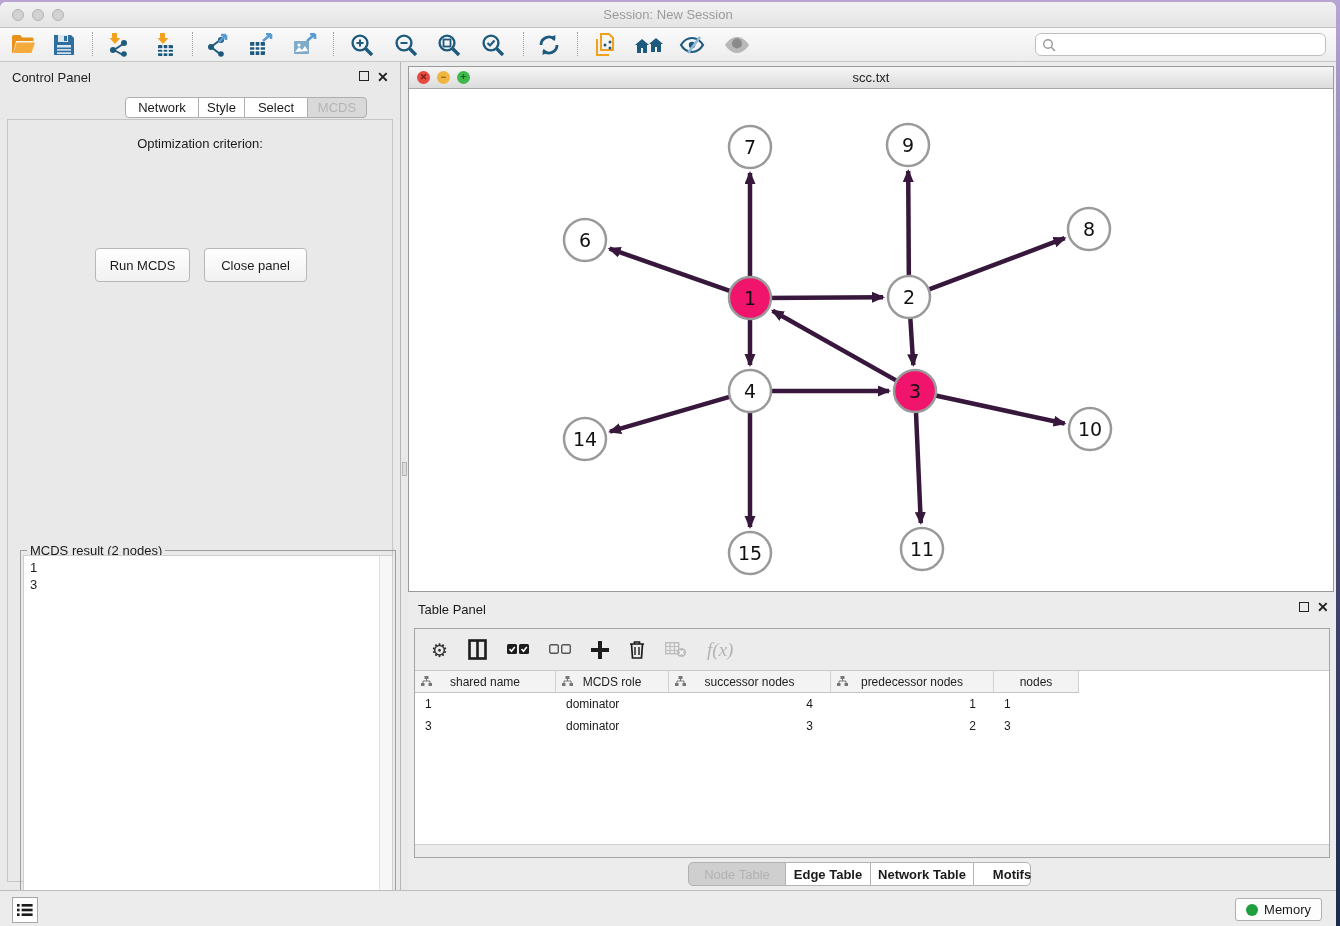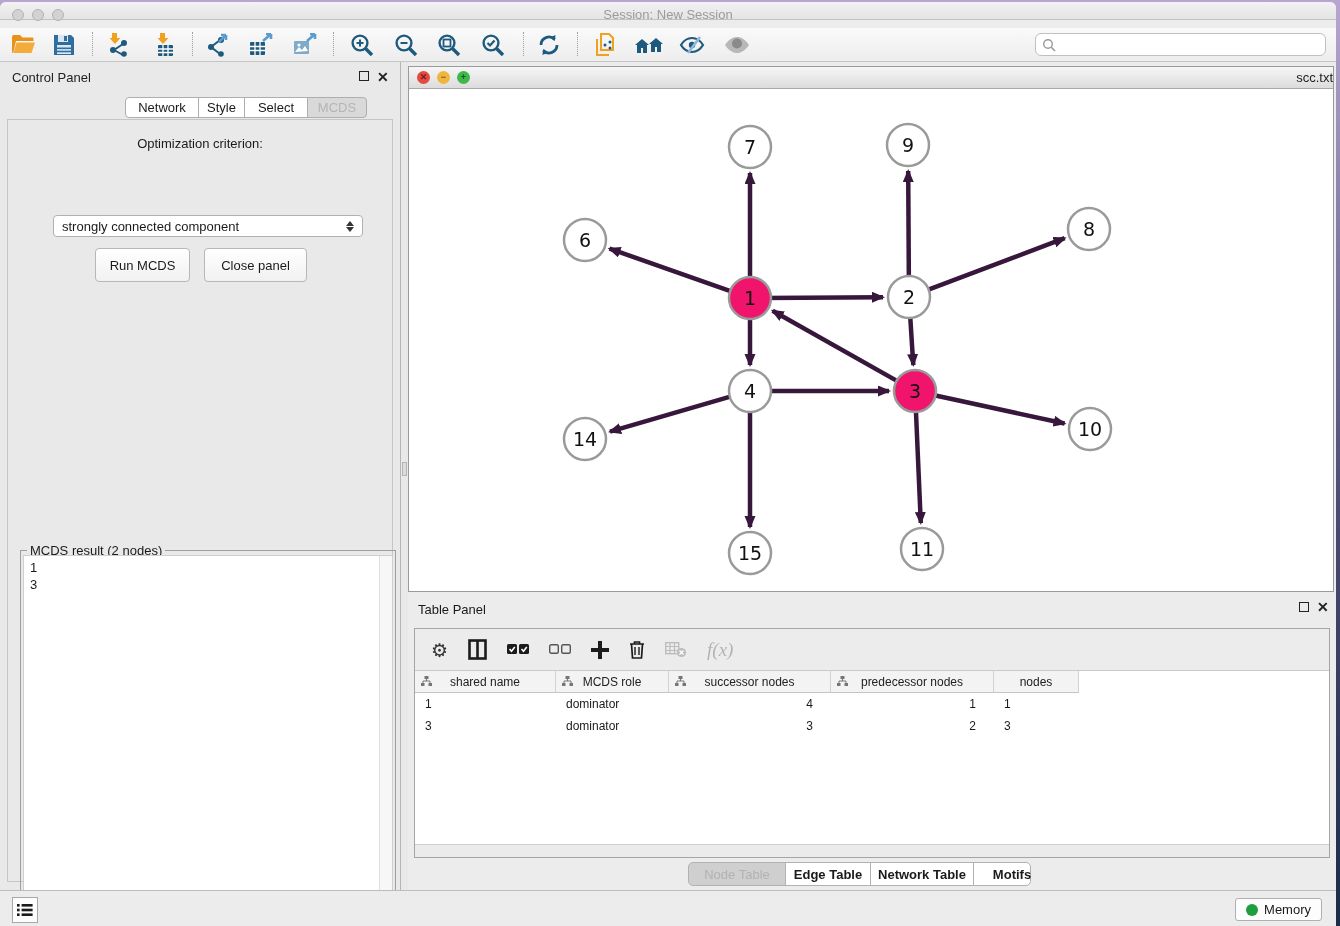--- a/index.html
+++ b/index.html
@@ -3,21 +3,21 @@
 <meta charset="utf-8">
 <style>
   * { margin:0; padding:0; box-sizing:border-box; }
   html,body { width:1340px; height:926px; overflow:hidden; }
   body { background:linear-gradient(180deg,#b9a5d2 0%,#9188b4 18%,#4a4a74 55%,#1c2b4a 100%);
          font-family:"Liberation Sans", sans-serif; font-size:13px; color:#1a1a1a; }
   .abs { position:absolute; }
   .app { position:absolute; left:0; top:2px; width:1336px; height:924px; background:#ececec;
          border-radius:6px 6px 0 0; overflow:hidden; }
   
-  .titlebar { position:absolute; left:0; top:0; width:100%; height:18px;
+  .titlebar { position:absolute; left:0; top:0; width:100%; height:26px;
               background:linear-gradient(#f2f2f2,#e4e4e4); border-bottom:1px solid #c2c2c2; }
   .tl-dot { position:absolute; top:7px; width:12px; height:12px; border-radius:50%;
             background:#d2d2d2; border:1px solid #b3b3b3; }
   .tb-title { position:absolute; width:100%; text-align:center; top:5px; color:#9b9b9b; font-size:13px; }
   
   .toolbar { position:absolute; left:0; top:26px; width:100%; height:34px;
              background:linear-gradient(#fafafa,#ededed); border-bottom:1px solid #c6c6c6; }
   .tbtn { position:absolute; top:2px; width:36px; height:30px; display:flex; align-items:center;
           justify-content:center; cursor:default; }
   .tsep { position:absolute; top:4px; width:0; height:24px; border-left:1px dotted #9f9f9f; }
@@ -54,21 +54,21 @@
               border-left:1px solid #b5b5b5; }
   .split-handle { position:absolute; left:1px; top:400px; width:5px; height:14px; background:#dcdcdc;
                   border:1px solid #b5b5b5; }
   
   .netwin { position:absolute; left:408px; top:64px; width:926px; height:526px; border:1px solid #9a9a9a;
             background:#fff; }
   .netbar { position:absolute; left:0; top:0; width:100%; height:22px;
             background:linear-gradient(#f6f6f6,#dcdcdc); border-bottom:1px solid #a8a8a8; }
   .wl { position:absolute; top:4px; width:13px; height:13px; border-radius:50%; color:rgba(0,0,0,.55);
         font-size:9px; font-weight:bold; text-align:center; line-height:13px; }
-  .net-title { position:absolute; width:100%; top:3px; text-align:right; font-size:13px; color:#222; }
+  .net-title { position:absolute; width:100%; top:3px; text-align:center; font-size:13px; color:#222; }
   
   .tpanel { position:absolute; left:408px; top:592px; width:926px; height:296px; background:#ececec; }
   .tframe { position:absolute; left:6px; top:34px; width:916px; height:230px; border:1px solid #a5a5a5; background:#fff; }
   .ttoolbar { position:absolute; left:0; top:0; width:100%; height:42px; background:#ececec;
               border-bottom:1px solid #c9c9c9; display:flex; align-items:center; gap:20px; padding-left:16px; }
   .theader { position:absolute; left:0; top:42px; height:22px; display:flex; }
   .hcell { position:relative; height:22px; background:#f3f3f3; border-right:1px solid #d2d2d2;
            border-bottom:1px solid #c4c4c4; display:flex; align-items:center; justify-content:center;
            font-size:12px; color:#222; }
   .hicon { position:absolute; left:6px; top:5px; }
@@ -259,27 +259,20 @@
       <span class="wbtn" style="left:377px; font-weight:bold; font-size:14px;">✕</span>
     </div>
     <div class="tabs" style="left:78px; top:35px;padding-left:47px;">
       <div class="tab" style="width:74px">Network</div>
       <div class="tab" style="width:47px">Style</div>
       <div class="tab" style="width:64px">Select</div>
       <div class="tab active" style="width:60px">MCDS</div>
     </div>
     <div class="inner-box">
       <div class="abs" style="left:0; top:16px; width:100%; text-align:center;">Optimization criterion:</div>
-      <div class="dropdown">
-        <span>strongly connected component</span>
-        <span class="stepper">
-            <i class="up"></i>
-            <i class="down"></i>
-          </span>
-      </div>
       <div class="pbtn" style="left:87px; width:95px;">Run MCDS</div>
       <div class="pbtn" style="left:196px; width:103px;">Close panel</div>
       <div class="fieldset">
         <div class="legend">MCDS result (2 nodes)</div>
         <div class="resultarea">
           <div>1</div>
           <div>3</div>
           <div class="vscroll"></div>
         </div>
       </div>

